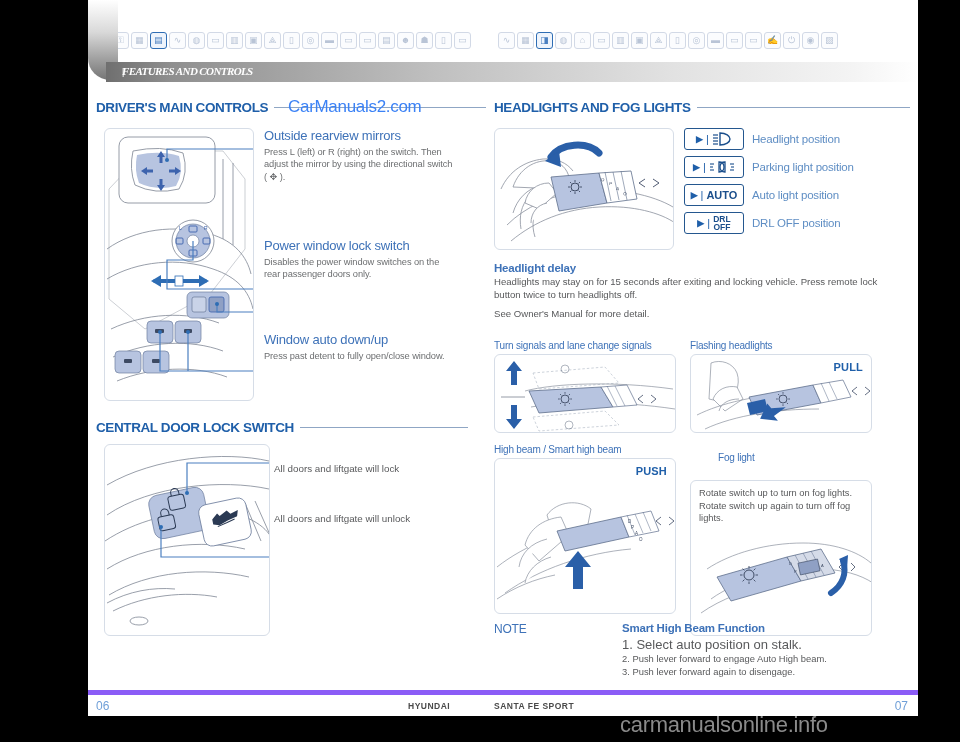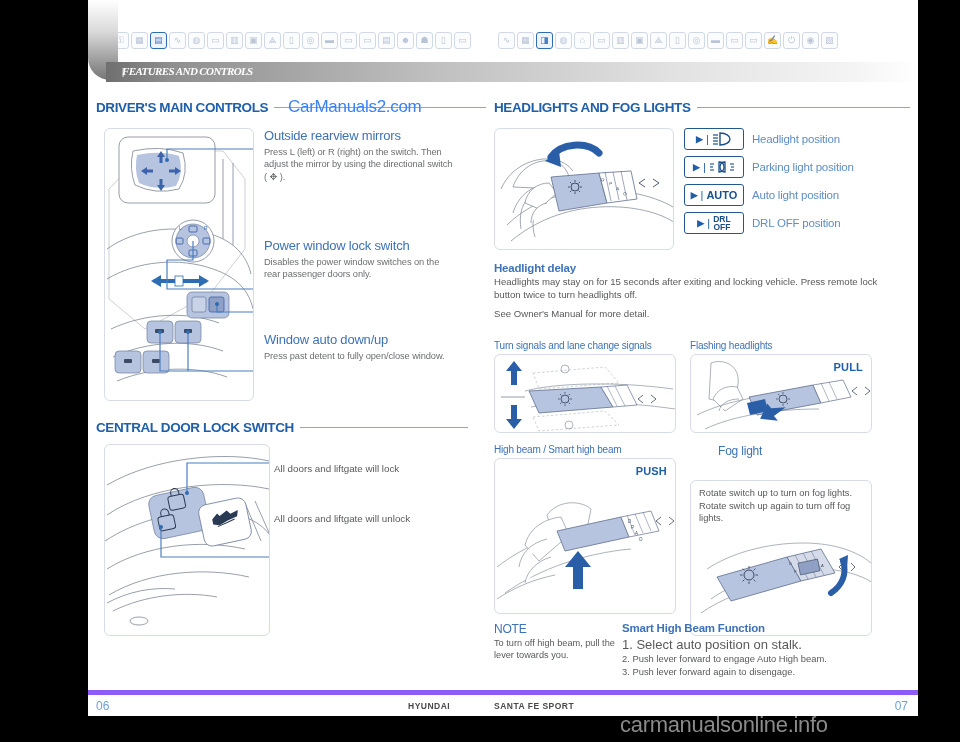--- a/index.html
+++ b/index.html
@@ -534,21 +534,21 @@
 
         <g fill="#2a5fa8">
           <path d="M74 48 l14 -4 l-2 -6 l16 8 l-12 12 l-2 -6 Z" transform="rotate(160 84 52)"></path>
         </g>
         <path d="M56 48 l18 -4 l3 12 l-18 4 Z" fill="#2a5fa8"></path>
       </svg>
       <div class="tag" style="right:8px; top:6px;">PULL</div>
     </div>
 
     <div class="lbl-blue" style="position:absolute; left:0px; top:344px; font-size:10px;">High beam / Smart high beam</div>
-    <div class="lbl-blue" style="position:absolute; left:196px; top:344px; font-size:12px;padding-left:28px;">Fog light</div>
+    <div class="lbl-blue" style="position:absolute; left:196px; top:352px; font-size:10px;padding-left:28px;">Fog light</div>
 
     <div class="illus" style="position:absolute; left:0px; top:358px; width:182px; height:156px;">
       <svg width="182" height="156" viewBox="0 0 182 156">
         <g fill="none" stroke="#8a919d" stroke-width="0.7">
           <path d="M2 108 C30 86 70 70 112 64"></path>
           <path d="M10 134 C44 110 90 94 136 90"></path>
           <path d="M2 140 C20 128 40 120 60 116"></path>
         </g>
         <g fill="#ffffff" stroke="#8a919d" stroke-width="0.7">
           <path d="M52 56 C62 42 84 40 96 50 L92 70 L58 76 Z"></path>
@@ -622,21 +622,20 @@
         <g>
           <path d="M140 112 C152 104 156 92 152 80" fill="none" stroke="#2a5fa8" stroke-width="6" stroke-linecap="round"></path>
           <path d="M148 78 l9 -4 l-1 14 Z" fill="#2a5fa8"></path>
         </g>
       </svg>
       <div class="body-dark" style="position:absolute; left:8px; top:6px; width:166px; font-size:9.3px; line-height:1.36;">Rotate switch up to turn on fog lights. Rotate switch up again to turn off fog lights.</div>
     </div>
 
     <div style="position:absolute; left:0px; top:522px; width:122px;">
       <div class="lbl-blue" style="font-size:12px;">NOTE</div>
-      <div class="body-dark" style="font-size:9.2px; margin-top:1px;">To turn off high beam, pull the lever towards you.</div>
     </div>
 
     <div style="position:absolute; left:128px; top:522px; width:280px;">
       <div class="lbl-blue" style="font-weight:700; font-size:11.5px;">Smart High Beam Function</div>
       <div class="body-dark" style="font-size:13px; margin-top:2px;">1. Select auto position on stalk.</div>
       <div class="body-dark" style="font-size:9.4px;">2. Push lever forward to engage Auto High beam.</div>
       <div class="body-dark" style="font-size:9.4px;">3. Push lever forward again to disengage.</div>
     </div>
   </div>
 

